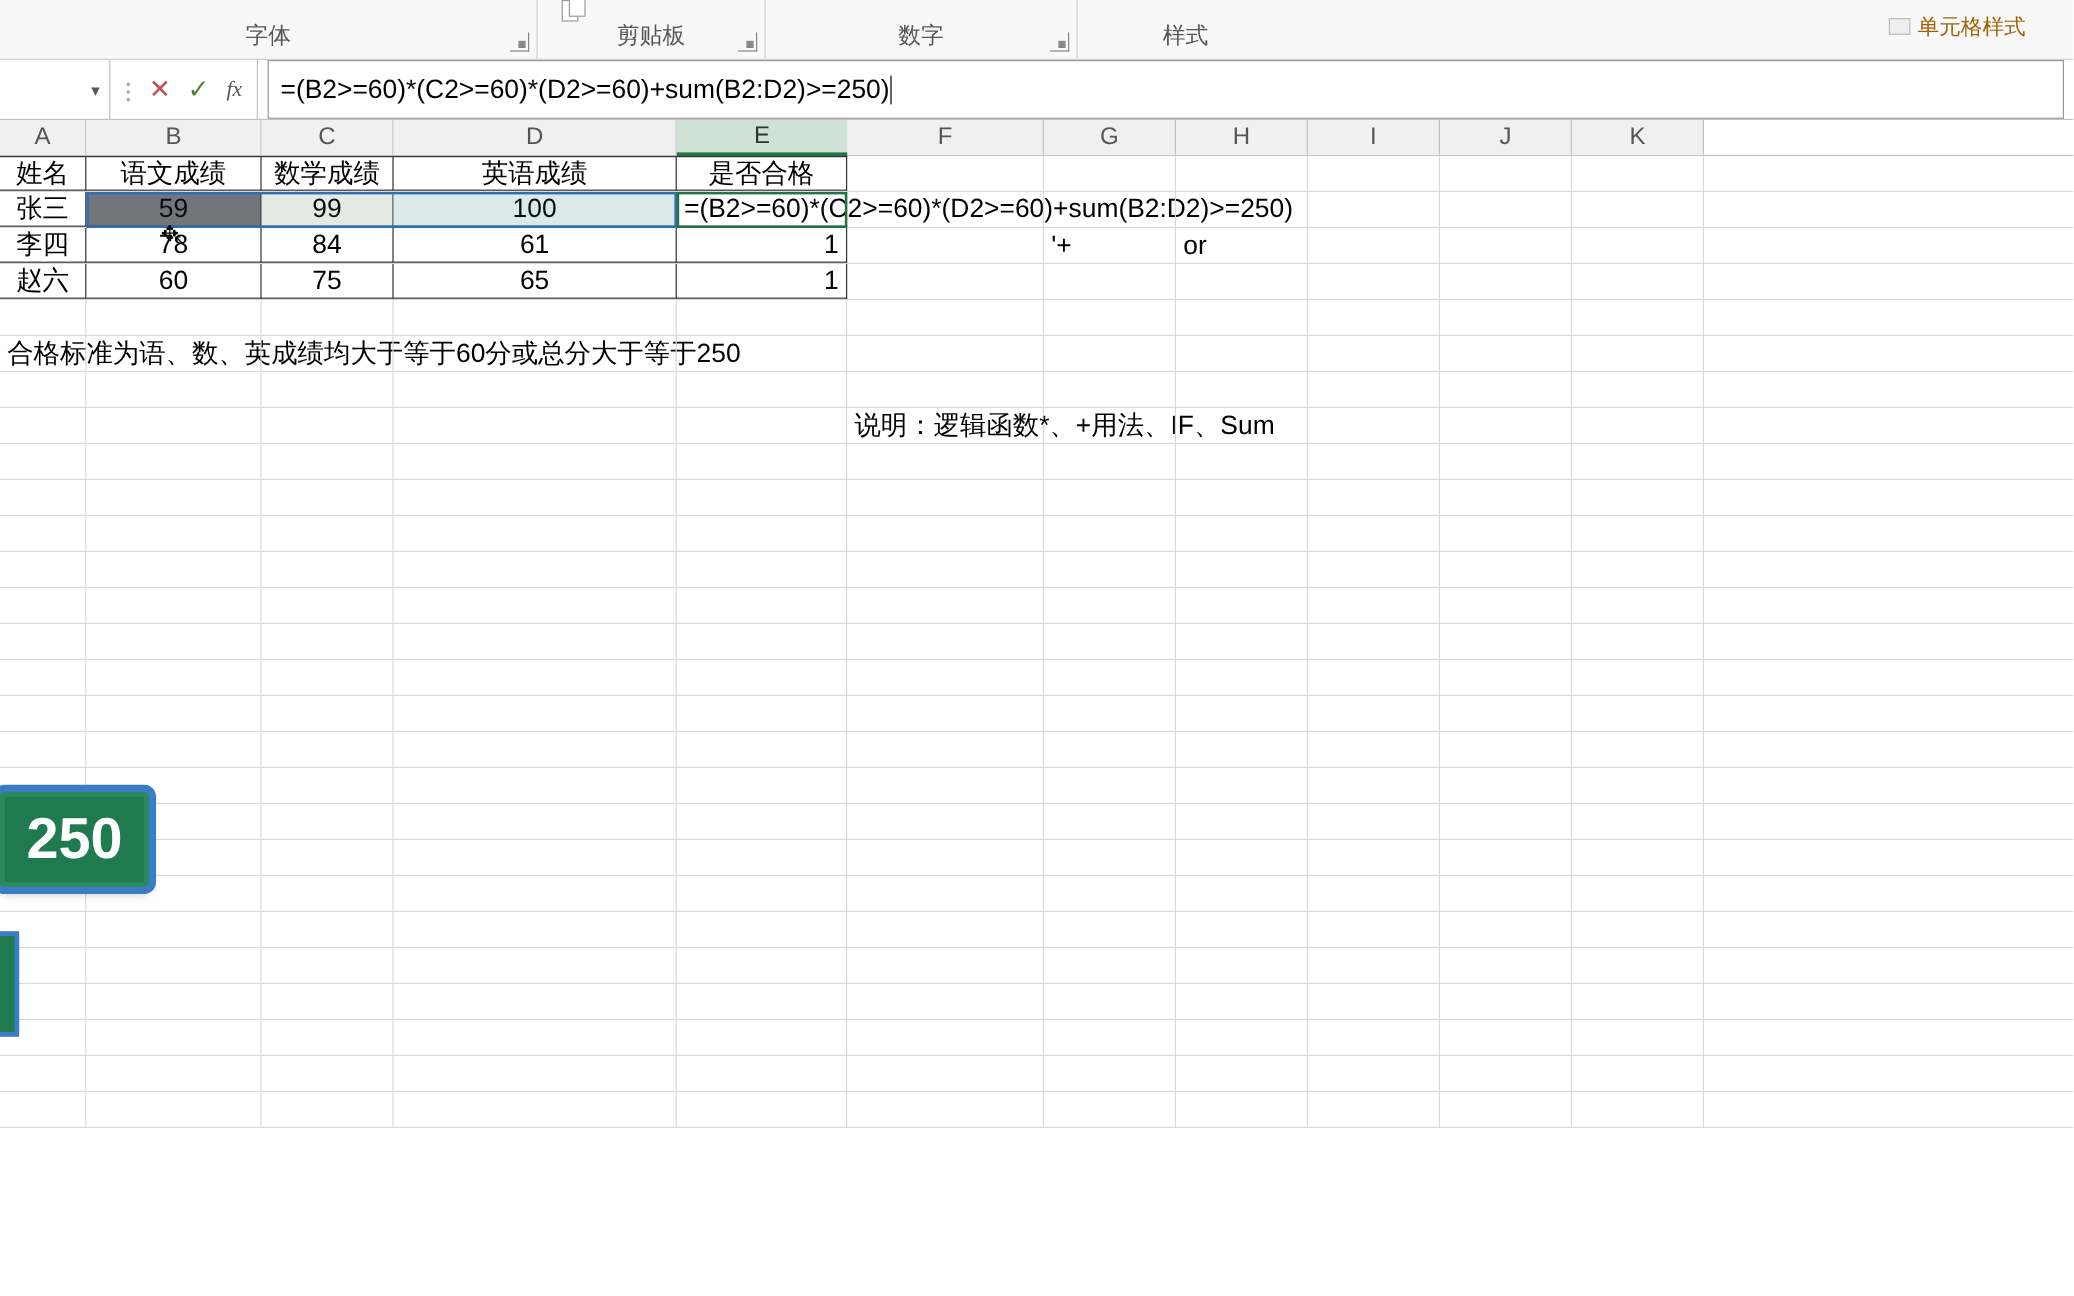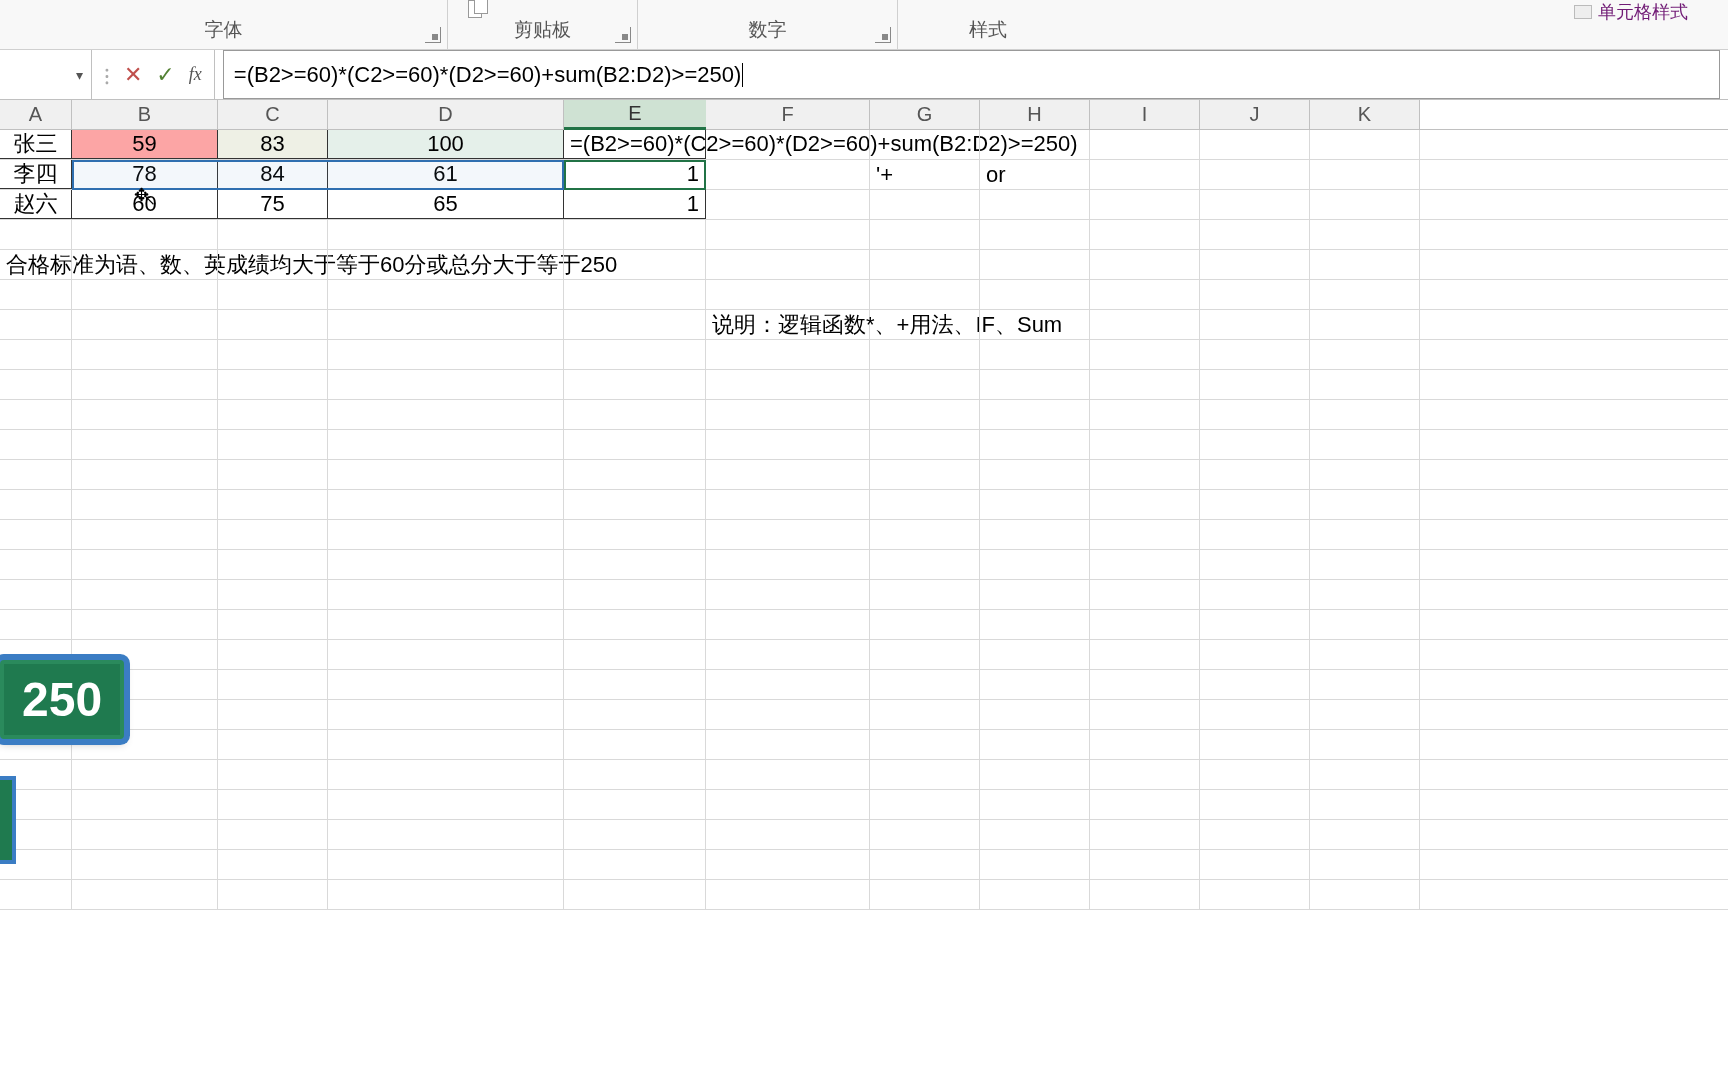--- a/index.html
+++ b/index.html
@@ -123,22 +123,22 @@
   position:absolute; left: 0; top: 780px; width: 12px; height: 80px;
   background:#1f7a4f; box-shadow: 0 0 0 4px #3b7dc4;
 }
 
 .cursor-icon {
   position:absolute; left: 134px; top: 54px; font-size:18px; pointer-events:none;
   color:#000;
 }
 
 .disabled-style-btn {
-  color:#701a75; font-size:18px; display:flex; align-items:center; gap:6px;
-  position:absolute; right: 40px; top: 0;
+  color:#a16207; font-size:18px; display:flex; align-items:center; gap:6px;
+  position:absolute; right: 40px; top: 10px;
 }
 .disabled-style-btn .sq { width:18px; height:14px; border:1px solid #bbb; background:#eee; }
 </style>
 </head>
 <body>
 
 <div class="ribbon-groups">
   <div class="ribbon-group rg-font">
     <span class="label">字体</span>
     <span class="dialog-launcher"></span>
@@ -190,25 +190,38 @@
     <div class="colh col-F">F</div>
     <div class="colh col-G">G</div>
     <div class="colh col-H">H</div>
     <div class="colh col-I">I</div>
     <div class="colh col-J">J</div>
     <div class="colh col-K">K</div>
   </div>
 
   <div class="rows" style="position:relative">
 
+    <div class="row">
+      <div class="cell col-A center bordered bt">姓名</div>
+      <div class="cell col-B center bordered bt">语文成绩</div>
+      <div class="cell col-C center bordered bt">数学成绩</div>
+      <div class="cell col-D center bordered bt">英语成绩</div>
+      <div class="cell col-E center bordered bt">是否合格</div>
+      <div class="cell col-F"></div>
+      <div class="cell col-G"></div>
+      <div class="cell col-H"></div>
+      <div class="cell col-I"></div>
+      <div class="cell col-J"></div>
+      <div class="cell col-K"></div>
+    </div>
 
     <div class="row">
       <div class="cell col-A center bordered">张三</div>
-      <div class="cell col-B center bordered" style="background:#fca5a5">59</div>
-      <div class="cell col-C center bordered" style="background:#eef0e5">83</div>
+      <div class="cell col-B center bordered" style="background:#737373">59</div>
+      <div class="cell col-C center bordered" style="background:#eef0e5">99</div>
       <div class="cell col-D center bordered" style="background:#e5f0ea">100</div>
       <div class="cell col-E bordered" style="overflow:visible">
         <span>=(B2&gt;=60)*(C2&gt;=60)*(D2&gt;=60)+sum(B2:D2)&gt;=250)</span>
       </div>
       <div class="cell col-F"></div>
       <div class="cell col-G"></div>
       <div class="cell col-H"></div>
       <div class="cell col-I"></div>
       <div class="cell col-J"></div>
       <div class="cell col-K"></div>

